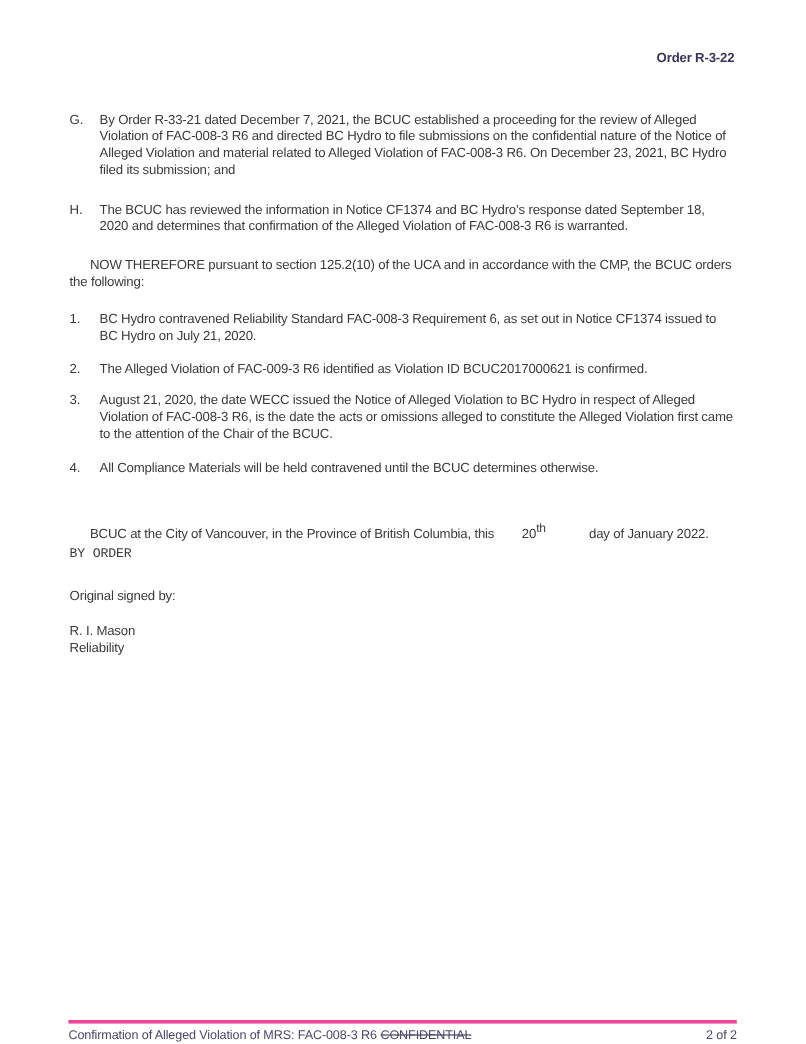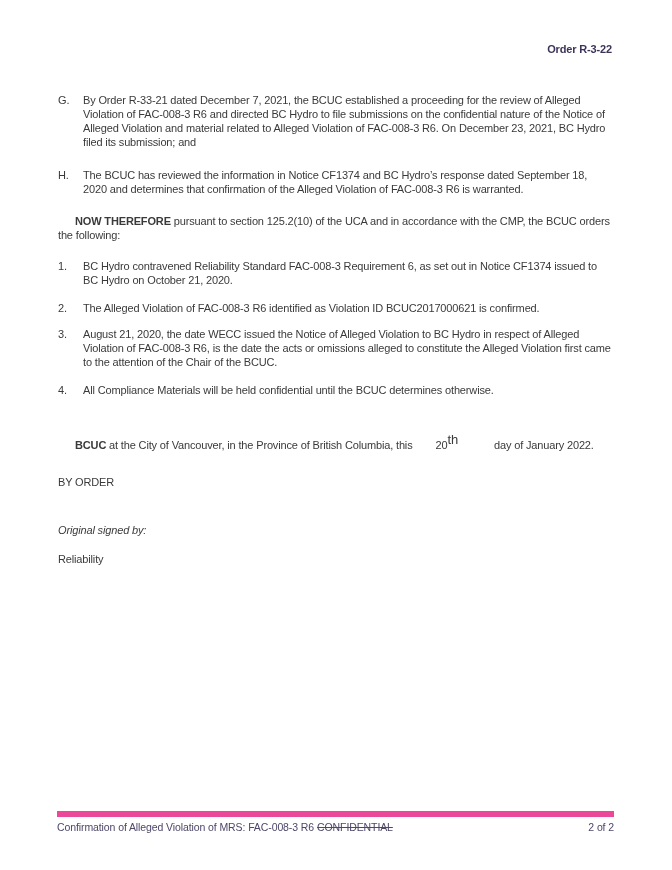--- a/index.html
+++ b/index.html
@@ -27,33 +27,33 @@
   .row .lbl { width: 25px; flex-shrink: 0; }
   .row .txt { flex: 1; }
   .recital-g { margin-top: 37px; }
   .recital-h { margin-top: 19px; }
   .order-clause { margin-top: 18px; }
   .directive-1 { margin-top: 17px; }
   .directive-2 { margin-top: 14px; }
   .directive-3 { margin-top: 12px; }
   .directive-4 { margin-top: 14px; }
   .dated-line { margin-top: 41px; }
-  .by-order { margin-top: 23px; }
-  .signed-by { margin-top: 34px; font-style: italic; }
+  .by-order { margin-top: 3px; font-family: Liberation Mono, monospace; }
+  .signed-by { margin-top: 21px; }
   .sig-block { margin-top: 15px; }
-  b.inlabel { font-weight: bold; color: #3a3a3a; padding-left: 17px; }
+  b.inlabel { font-weight: normal; color: #3a3a3a; padding-left: 17px; }
   .day-num { display: inline-block; margin-left: 23px; }
   .day-tail { display: inline-block; margin-left: 36px; }
-  sup { font-size: 13px; line-height: 0; vertical-align: super; }
+  sup { font-size: 10px; line-height: 0; vertical-align: super; }
   .footer {
     position: absolute;
     left: 57px;
     right: 58px;
-    top: 811px;
-    border-top: 6px solid #ec4899;
+    top: 850px;
+    border-top: 3px solid #ec4899;
     padding-top: 3px;
     display: flex;
     justify-content: space-between;
     font-size: 10.5px;
     color: #4d4768;
     letter-spacing: -0.1px;
   }
   .strike { text-decoration: line-through; margin-left: 3px; }
 </style>
 </head>
@@ -72,47 +72,48 @@
     <span class="lbl">H.</span>
     <span class="txt">The BCUC has reviewed the information in Notice CF1374 and BC Hydro’s response dated September 18, 2020 and determines that confirmation of the Alleged Violation of FAC-008-3 R6 is warranted.</span>
   </div>
 
   <div class="order-clause">
     <b class="inlabel">NOW THEREFORE</b><span> pursuant to section 125.2(10) of the UCA and in accordance with the CMP, the BCUC orders the following:</span>
   </div>
 
   <div class="row directive-1">
     <span class="lbl">1.</span>
-    <span class="txt">BC Hydro contravened Reliability Standard FAC-008-3 Requirement 6, as set out in Notice CF1374 issued to BC Hydro on October 21, 2020.</span>
+    <span class="txt">BC Hydro contravened Reliability Standard FAC-008-3 Requirement 6, as set out in Notice CF1374 issued to BC Hydro on July 21, 2020.</span>
   </div>
 
   <div class="row directive-2">
     <span class="lbl">2.</span>
-    <span class="txt">The Alleged Violation of FAC-008-3 R6 identified as Violation ID BCUC2017000621 is confirmed.</span>
+    <span class="txt">The Alleged Violation of FAC-009-3 R6 identified as Violation ID BCUC2017000621 is confirmed.</span>
   </div>
 
   <div class="row directive-3">
     <span class="lbl">3.</span>
     <span class="txt">August 21, 2020, the date WECC issued the Notice of Alleged Violation to BC Hydro in respect of Alleged Violation of FAC-008-3 R6, is the date the acts or omissions alleged to constitute the Alleged Violation first came to the attention of the Chair of the BCUC.</span>
   </div>
 
   <div class="row directive-4">
     <span class="lbl">4.</span>
-    <span class="txt">All Compliance Materials will be held confidential until the BCUC determines otherwise.</span>
+    <span class="txt">All Compliance Materials will be held contravened until the BCUC determines otherwise.</span>
   </div>
 
   <div class="dated-line">
     <b class="inlabel">BCUC</b><span> at the City of Vancouver, in the Province of British Columbia, this</span><span class="day-num"><span>20</span><sup>th</sup></span><span class="day-tail">day of January 2022.</span>
   </div>
 
   <div class="by-order">BY ORDER</div>
 
   <div class="signed-by">Original signed by:</div>
 
   <div class="sig-block">
+    <div>R. I. Mason</div>
     <div>Reliability</div>
   </div>
 
   <div class="footer">
     <span><span>Confirmation of Alleged Violation of MRS: FAC-008-3 R6</span><span class="strike">CONFIDENTIAL</span></span>
     <span>2 of 2</span>
   </div>
 
 </div>
 

